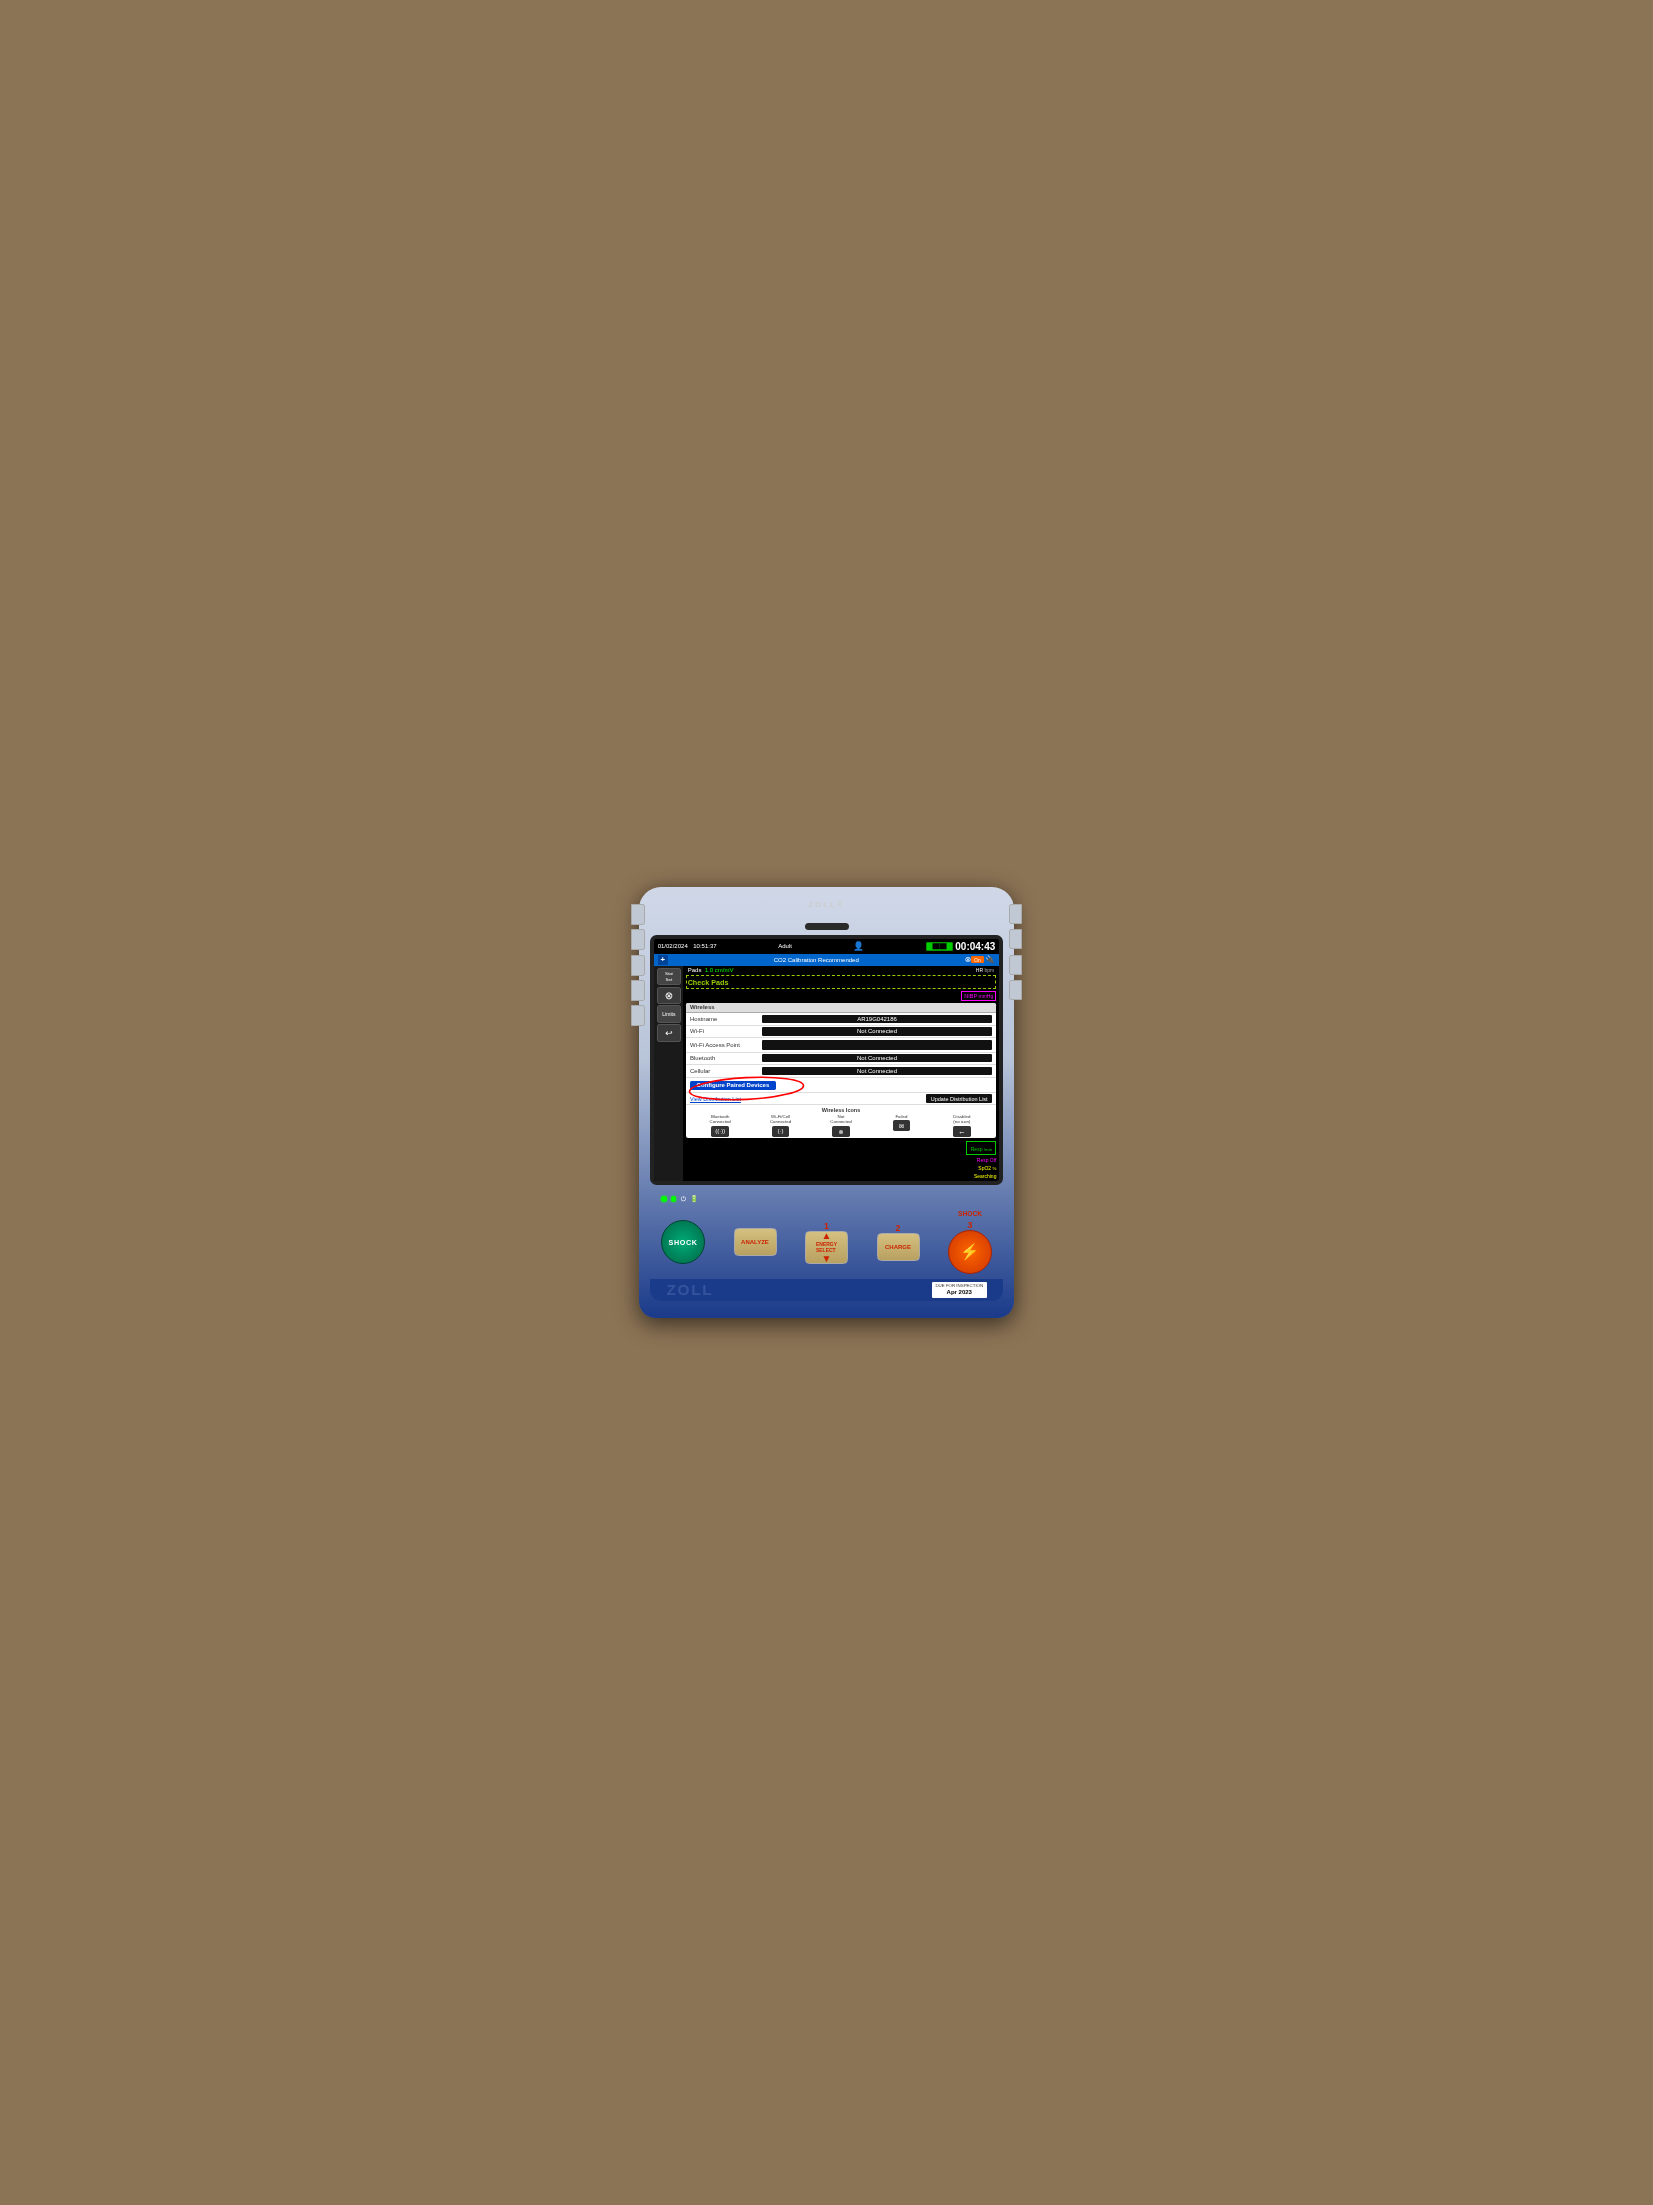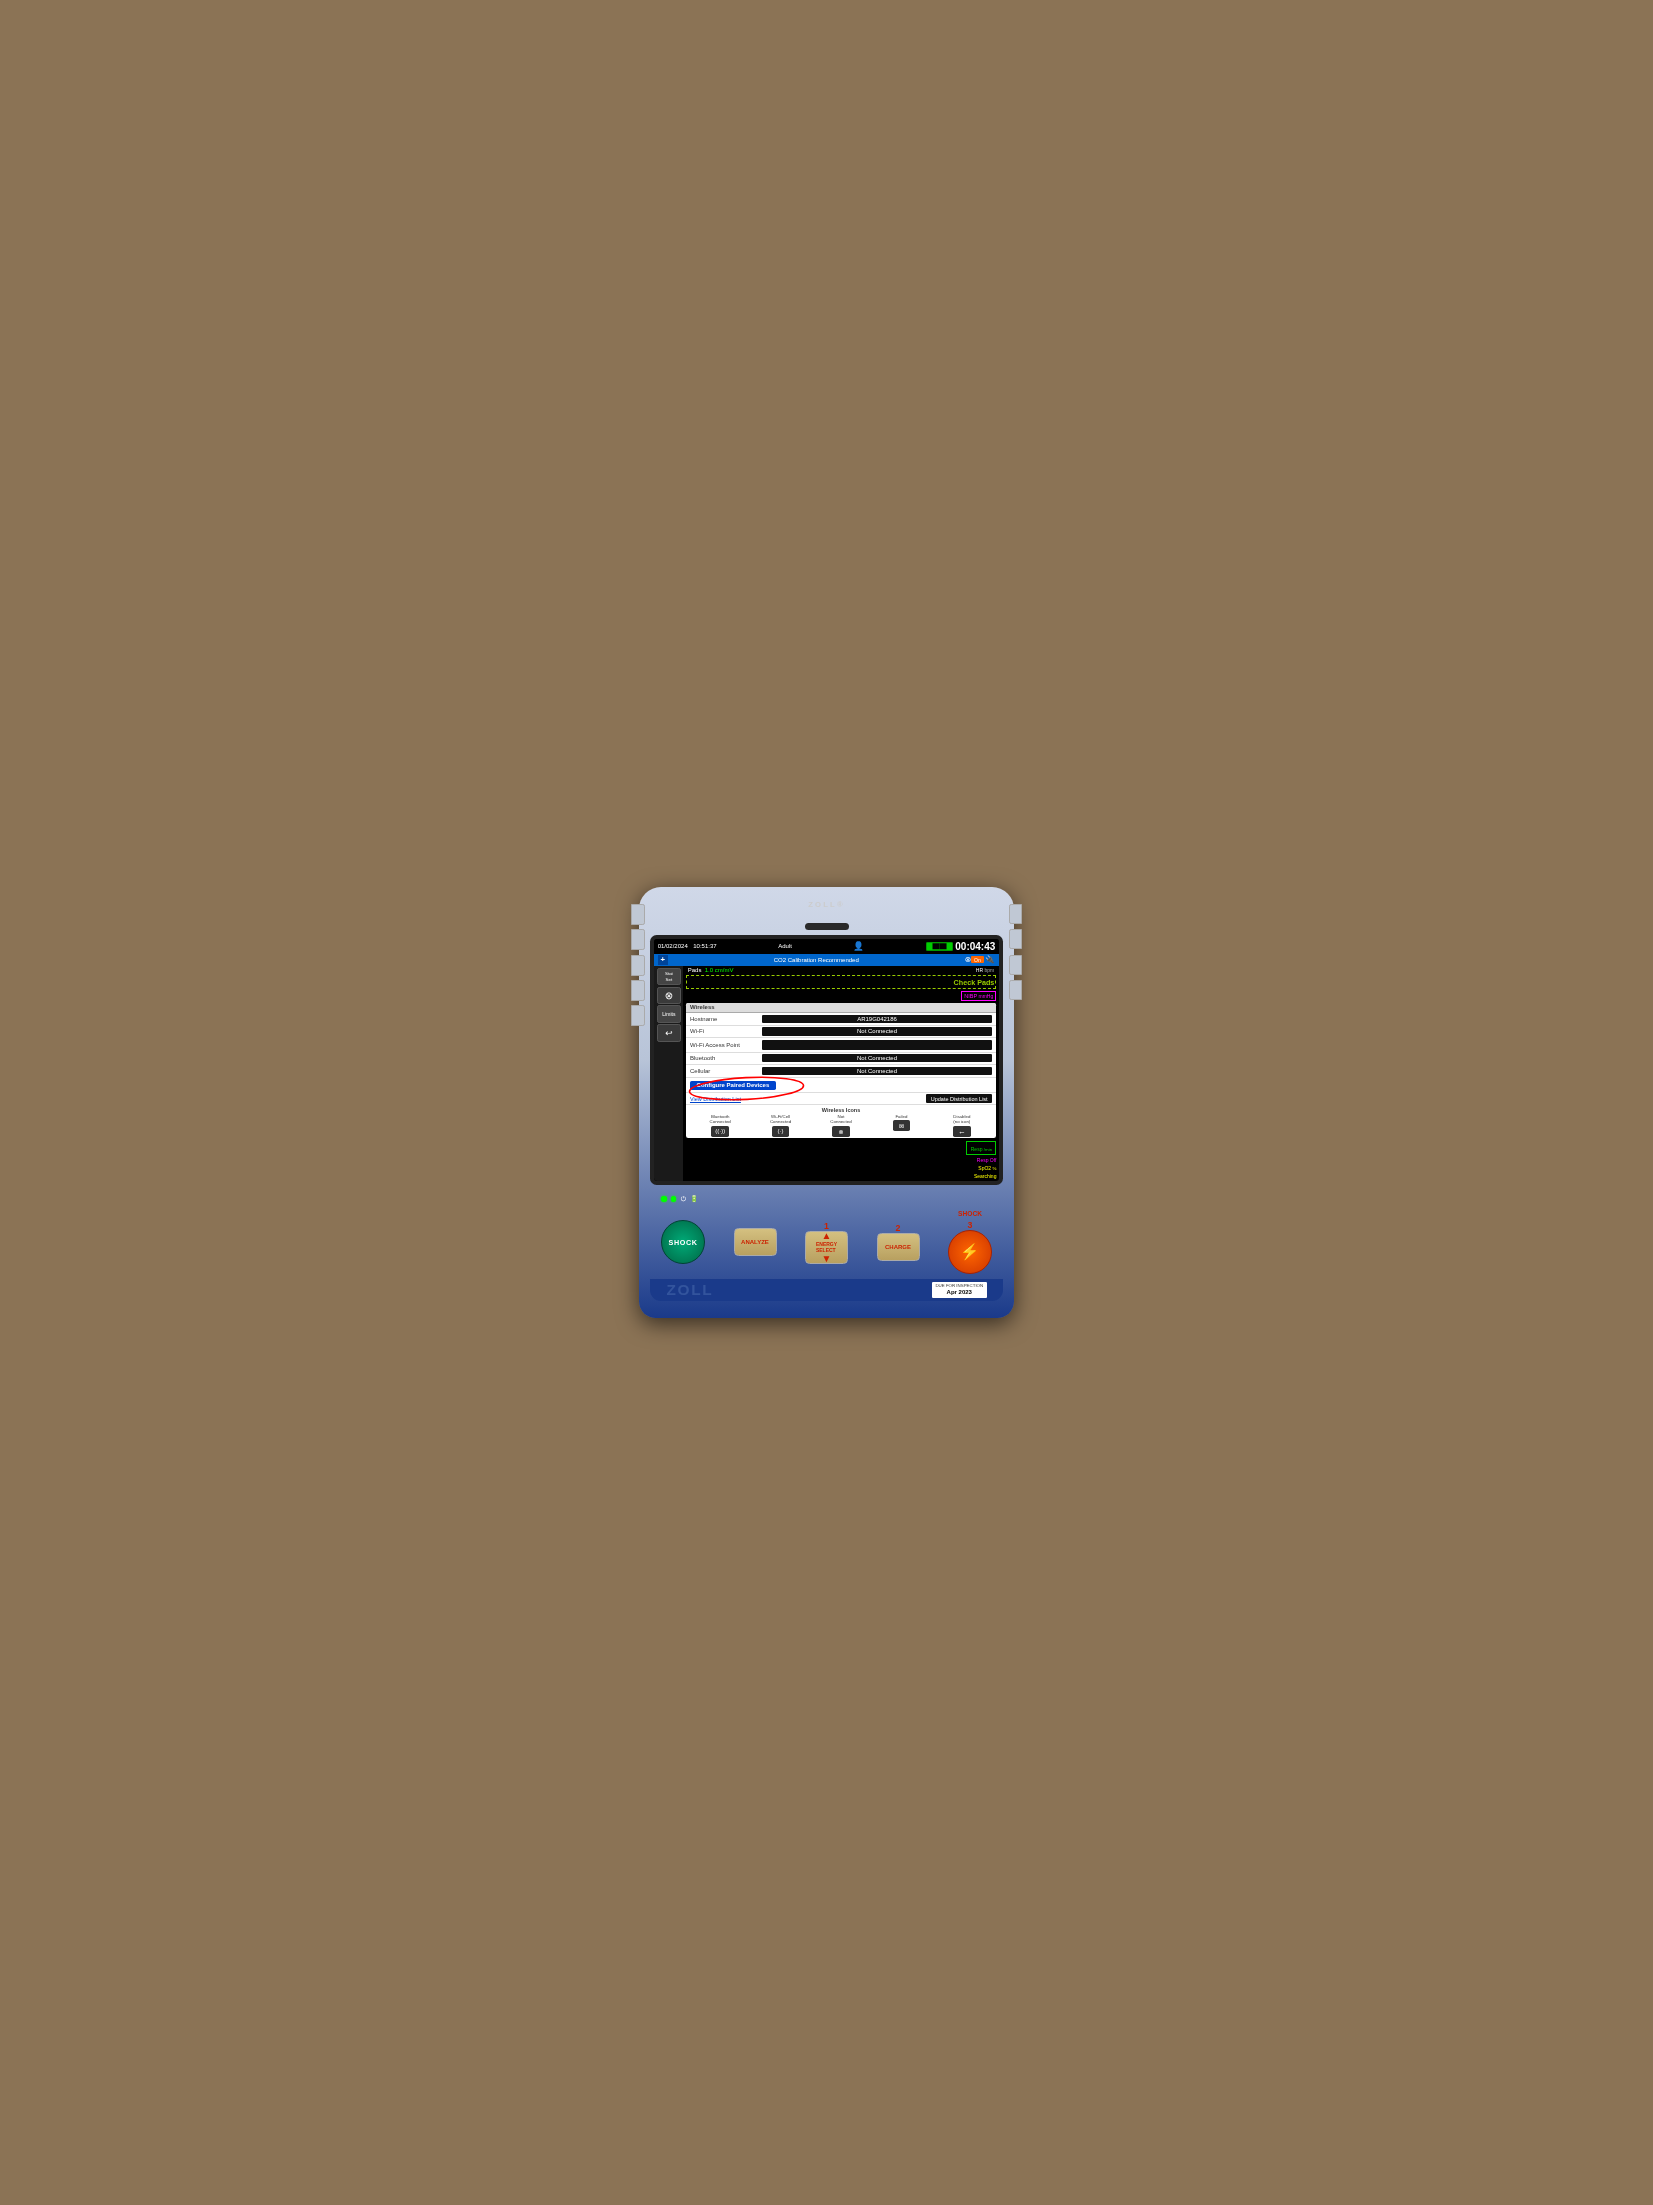--- a/index.html
+++ b/index.html
@@ -151,21 +151,21 @@
       font-size: 5px;
       padding: 0.6px 2.8px;
       border-radius: 1.1px;
     }
 
     
     .check-pads-row {
       border: 0.6px dashed #99cc00;
       margin: 1.1px 2.2px;
       padding: 1.1px;
-      text-align: right;
+      text-align: left;
     }
 
     .check-pads-text {
       color: #99cc00;
       font-size: 7.2px;
       font-weight: bold;
     }
 
     
     .nibp-row {

